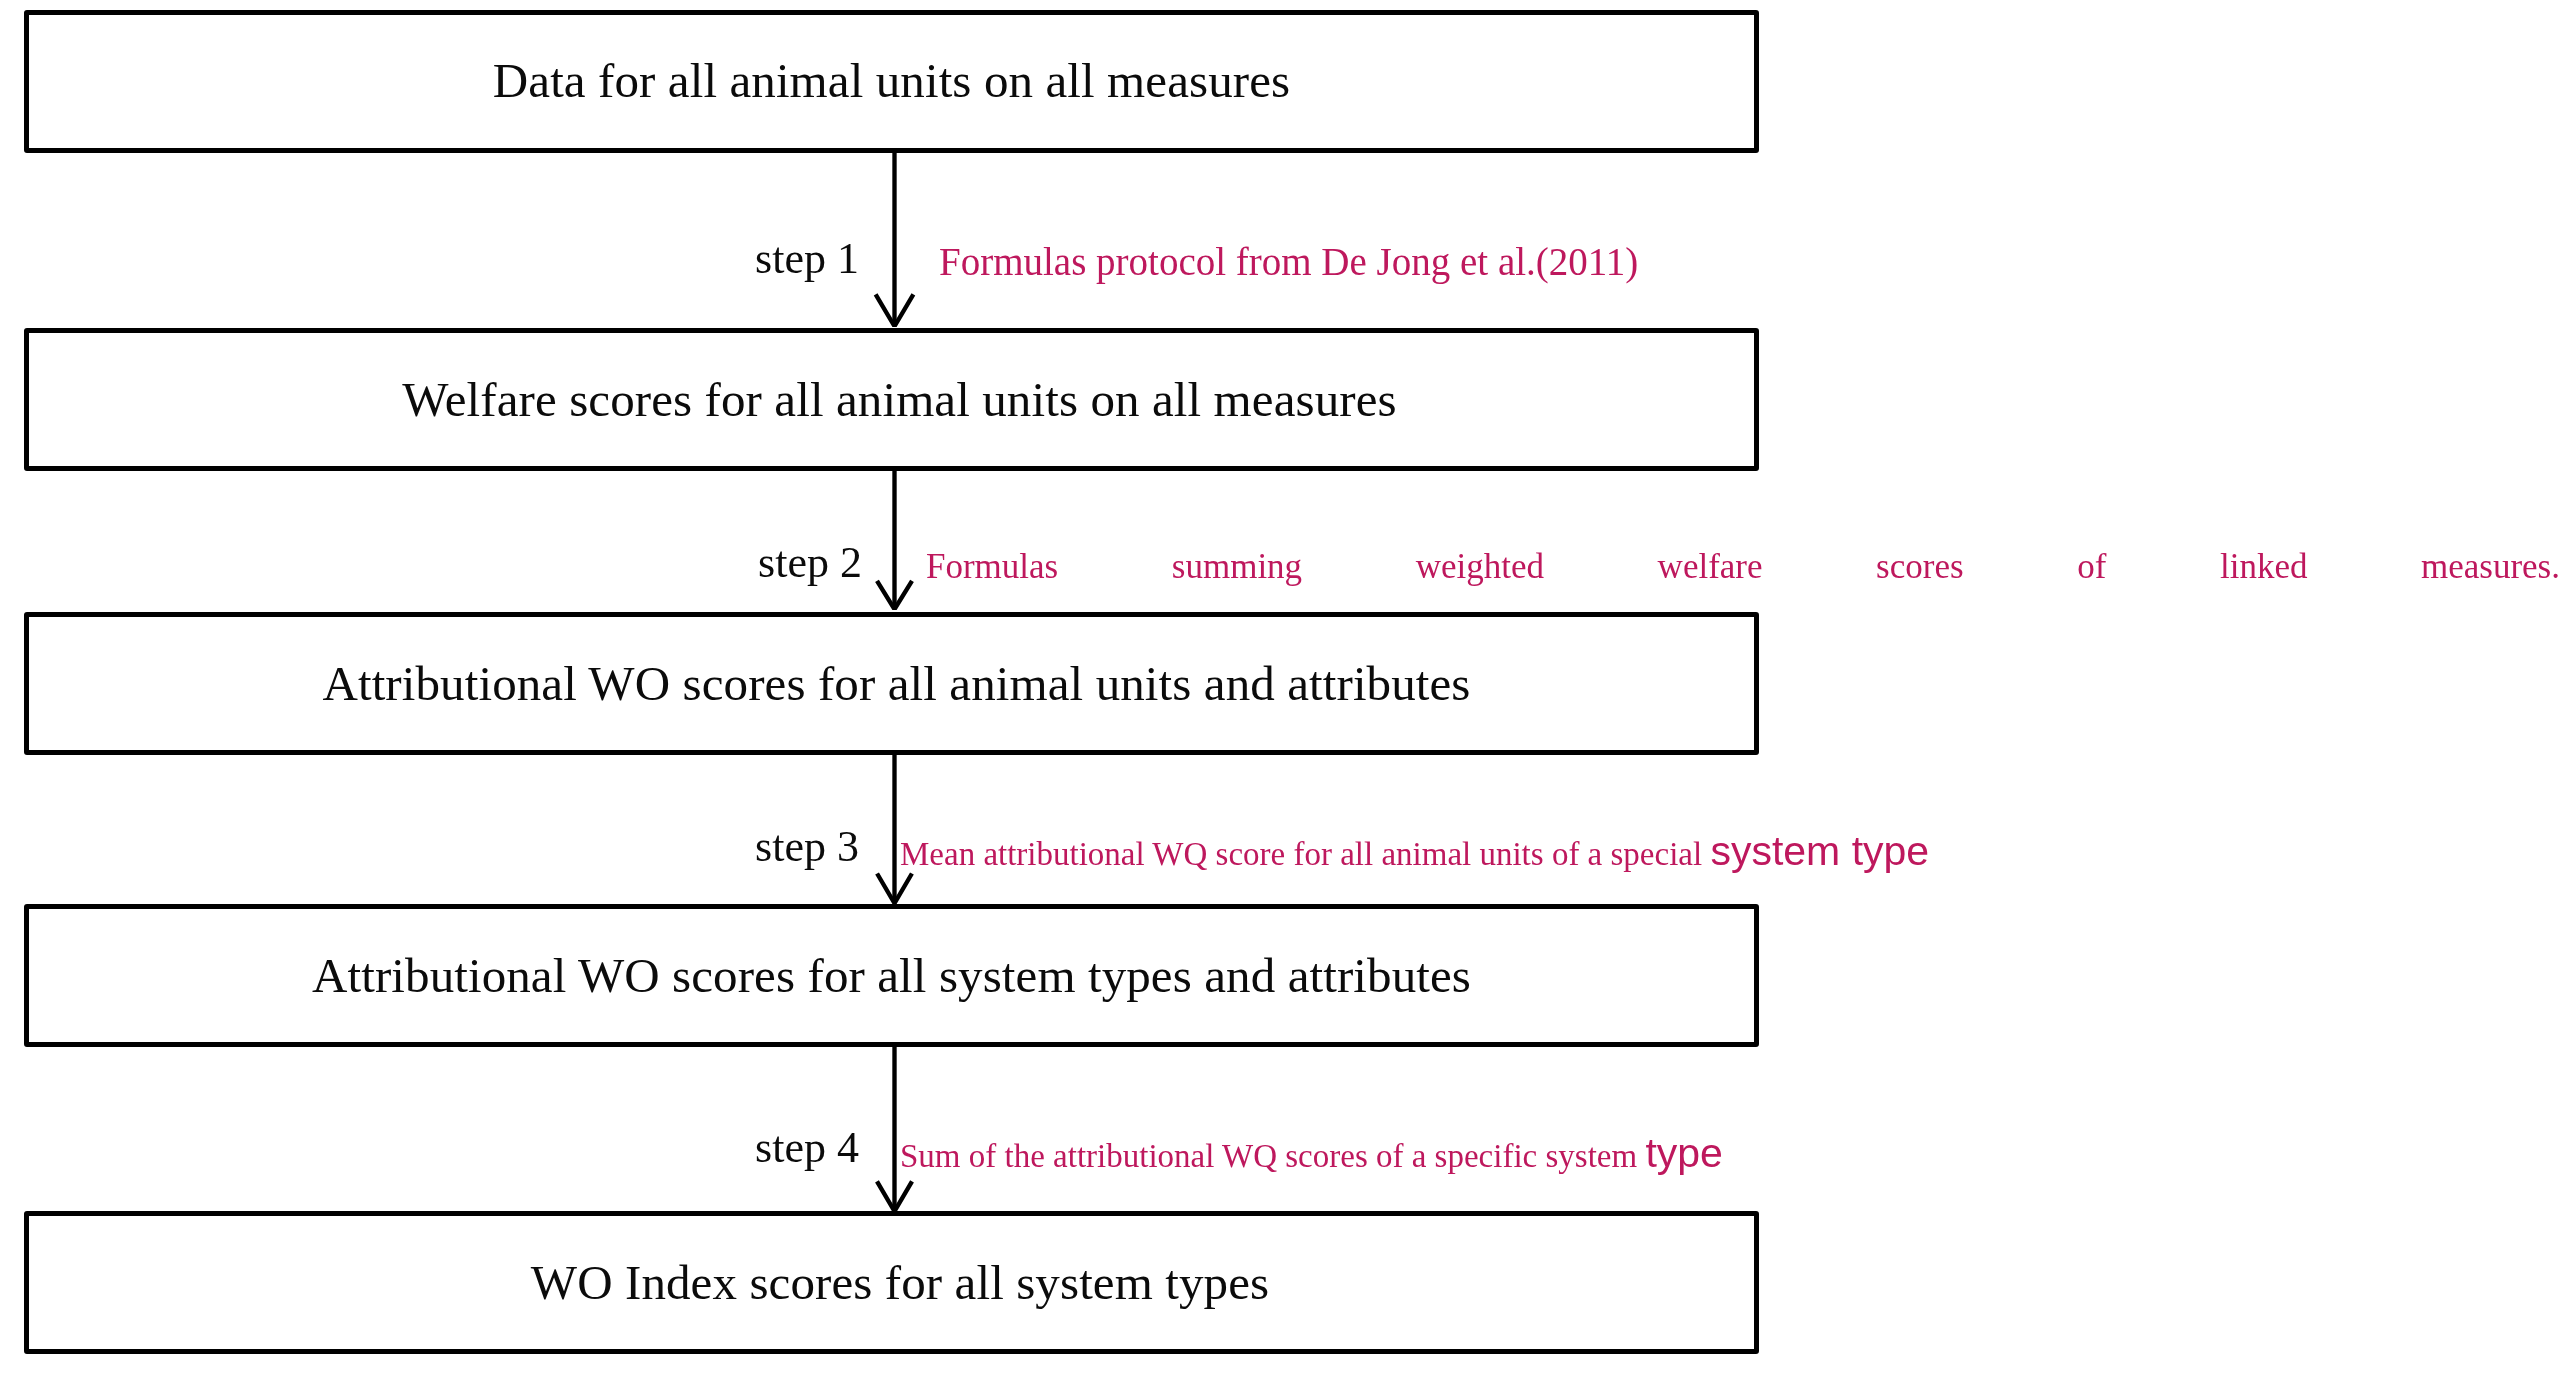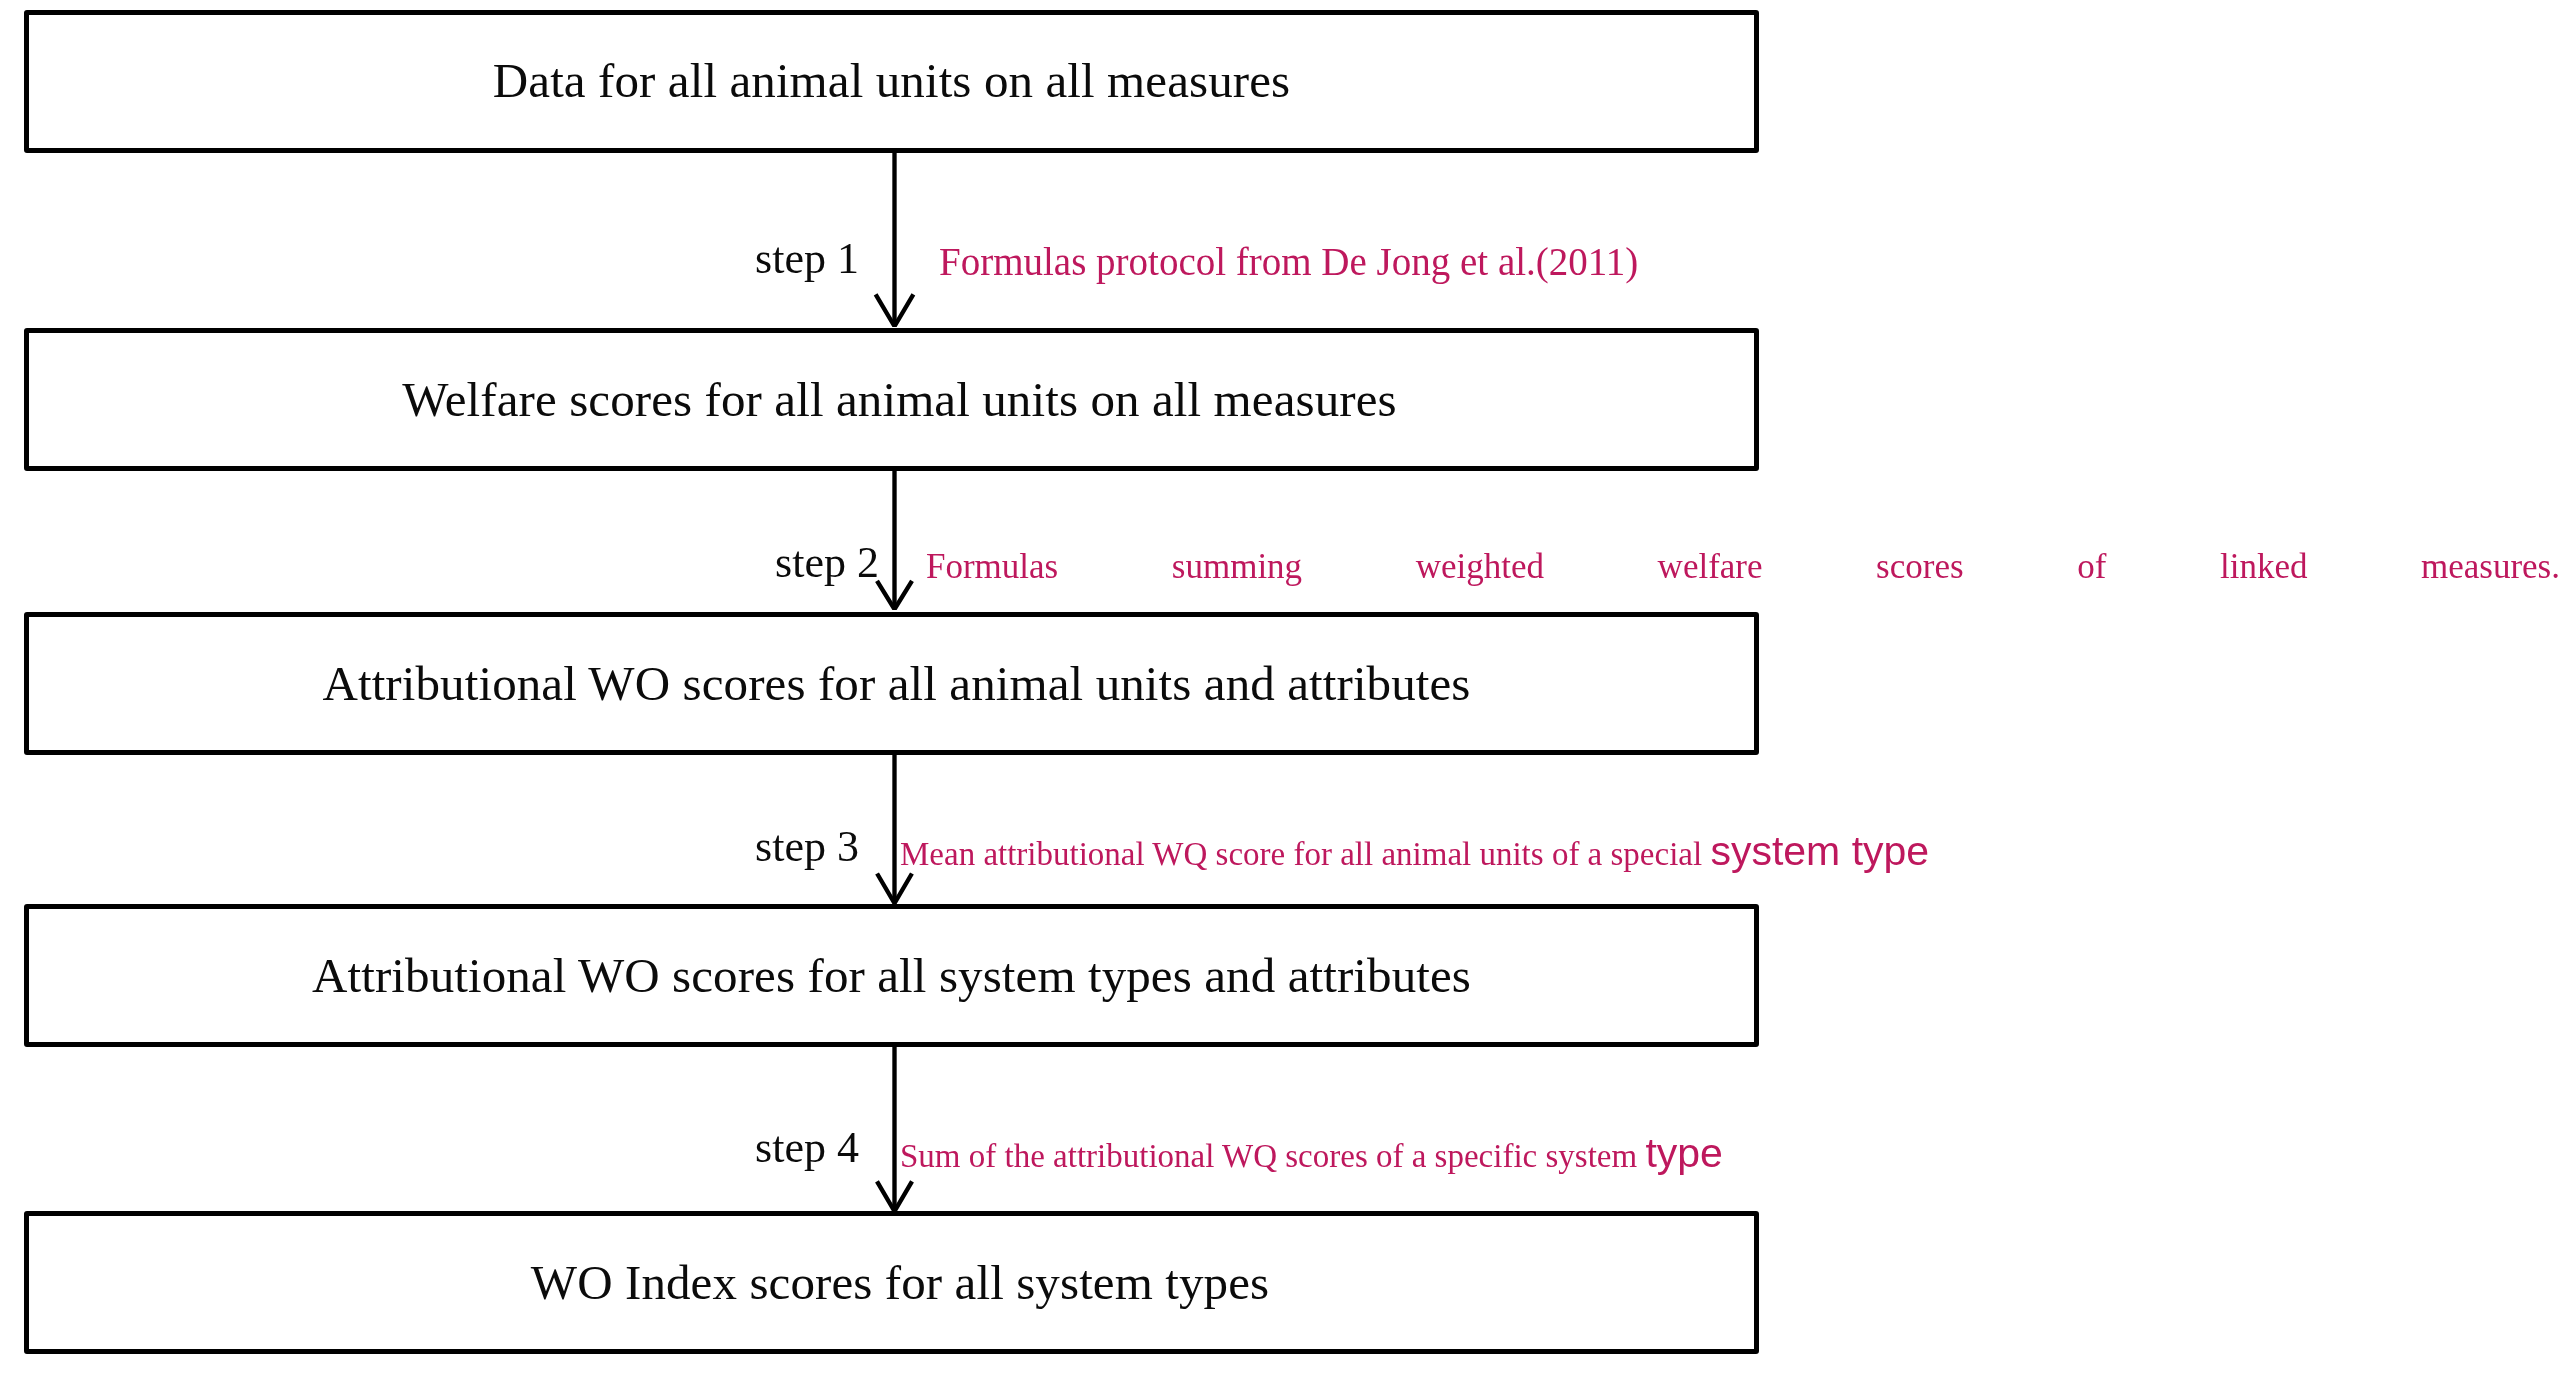--- a/index.html
+++ b/index.html
@@ -68,21 +68,21 @@
   .step-label {
     position: absolute;
     text-align: right;
     width: 306px;
     font-family: "Liberation Serif", serif;
     font-size: 44px;
     color: #0b0b0b;
     white-space: nowrap;
   }
   .step-1 { left: 553px; top: 233px; }
-  .step-2 { left: 573px; top: 537px; }
+  .step-2 { left: 556px; top: 537px; }
   .step-3 { left: 553px; top: 821px; }
   .step-4 { left: 553px; top: 1122px; }
 
   
   .edge-note {
     position: absolute;
     font-family: "Liberation Serif", serif;
     color: #be185d;
   }
   .note-1 {

